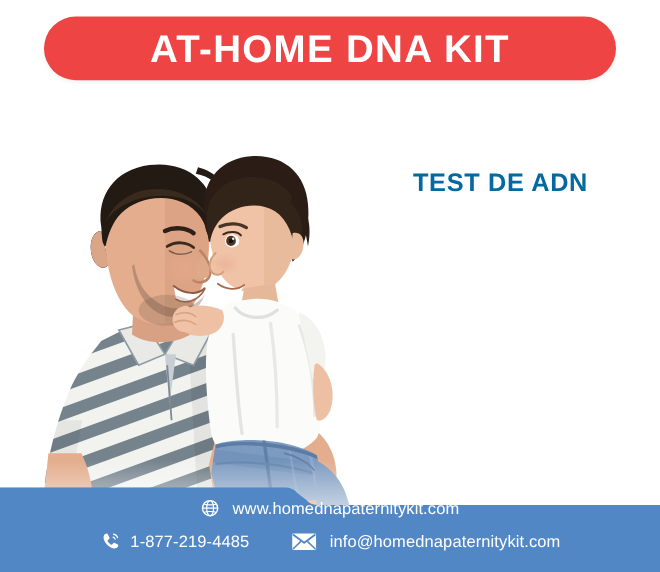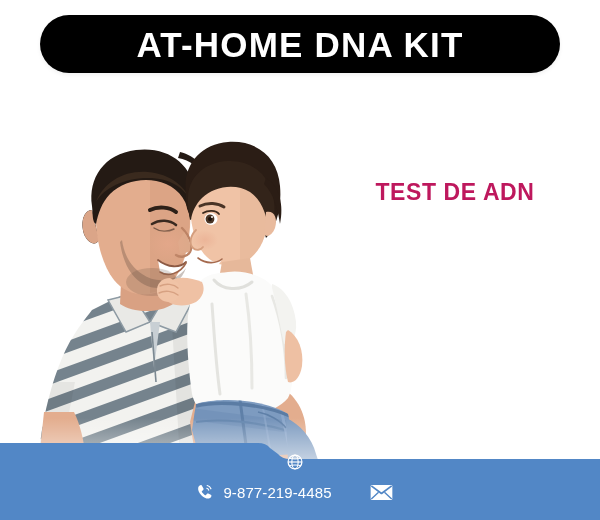--- a/index.html
+++ b/index.html
@@ -16,21 +16,21 @@
     background: #ffffff;
   }
 
   
   #header-banner {
     position: absolute;
     left: 40px;
     top: 15px;
     width: 520px;
     height: 58px;
-    background: #000000;
+    background: #ef4444;
     border-radius: 29px;
     display: flex;
     align-items: center;
     justify-content: center;
     box-shadow: 0 2px 4px rgba(0,0,0,0.06);
   }
   #header-title {
     color: #ffffff;
     font-size: 35px;
     font-weight: bold;
@@ -58,23 +58,22 @@
     top: 155px;
     width: 270px;
     text-align: center;
     color: #3f73b4;
   }
   #headline-block .hl-line {
     font-size: 23px;
     font-weight: bold;
     letter-spacing: 0.6px;
     line-height: 1;
-    color: #be185d;
+    color: #0369a1;
     white-space: nowrap;
-    margin-top: 26px;
   }
   .hl-gap-1 { height: 39px; }
   .hl-gap-2 { height: 39px; }
 
   
   #footer-bar {
     position: absolute;
     left: 0;
     bottom: 0;
     width: 600px;
@@ -340,45 +339,47 @@
       <div class="footer-item" id="web-group">
         <span class="footer-icon">
           <svg width="18" height="18" viewBox="0 0 24 24" xmlns="http://www.w3.org/2000/svg">
             <circle cx="12" cy="12" r="9.2" fill="none" stroke="#ffffff" stroke-width="1.7"></circle>
             <ellipse cx="12" cy="12" rx="4.2" ry="9.2" fill="none" stroke="#ffffff" stroke-width="1.5"></ellipse>
             <line x1="2.8" y1="12" x2="21.2" y2="12" stroke="#ffffff" stroke-width="1.5"></line>
             <path d="M4.4 6.8 C7.2 8.4 16.8 8.4 19.6 6.8" fill="none" stroke="#ffffff" stroke-width="1.3"></path>
             <path d="M4.4 17.2 C7.2 15.6 16.8 15.6 19.6 17.2" fill="none" stroke="#ffffff" stroke-width="1.3"></path>
           </svg>
         </span>
+        <span class="footer-text">www.homednapaternitykit.com</span>
       </div>
     </div>
 
     <div class="footer-row" id="footer-row-contact">
       <div class="footer-item" id="phone-group">
         <span class="footer-icon">
           <svg width="19" height="19" viewBox="0 0 24 24" xmlns="http://www.w3.org/2000/svg">
             <path d="M7.6 2.6 C6.2 2.6 4.6 3.9 4.1 5.6 C3.4 8.1 4.9 12.2 8.0 15.4
                      C11.1 18.6 15.2 20.2 17.7 19.6 C19.4 19.2 20.8 17.6 20.8 16.2
                      C20.8 15.6 20.5 15.2 19.9 14.9 L16.8 13.3 C16.2 13.0 15.6 13.1 15.2 13.6
                      L13.9 15.1 C13.6 15.5 13.1 15.6 12.7 15.4 C11.1 14.5 9.4 12.8 8.6 11.2
                      C8.4 10.8 8.5 10.3 8.9 10.0 L10.4 8.7 C10.9 8.3 11.0 7.7 10.7 7.1
                      L9.1 4.0 C8.8 3.4 8.3 2.6 7.6 2.6 Z" fill="#ffffff"></path>
             <path d="M15.4 3.2 C17.6 3.6 19.4 5.2 20.1 7.3" fill="none" stroke="#ffffff" stroke-width="1.5" stroke-linecap="round"></path>
             <path d="M14.9 6.6 C16.1 6.9 17.0 7.8 17.3 9.0" fill="none" stroke="#ffffff" stroke-width="1.4" stroke-linecap="round"></path>
           </svg>
         </span>
-        <span class="footer-text">9-877-219-4485</span>
+        <span class="footer-text">1-877-219-4485</span>
       </div>
 
       <div class="footer-item" id="email-group">
         <span class="footer-icon">
           <svg width="23" height="17" viewBox="0 0 28 20" xmlns="http://www.w3.org/2000/svg">
             <rect x="0.8" y="0.8" width="26.4" height="18.4" rx="1.6" fill="#ffffff"></rect>
             <path d="M1.6 2 L14 11.2 L26.4 2" fill="none" stroke="#5287c6" stroke-width="2.1" stroke-linejoin="round"></path>
             <path d="M1.6 18 L10.4 9.6 M26.4 18 L17.6 9.6" fill="none" stroke="#5287c6" stroke-width="1.7"></path>
           </svg>
         </span>
+        <span class="footer-text">info@homednapaternitykit.com</span>
       </div>
     </div>
 
   </div>
 </div>
 
 </body></html>

